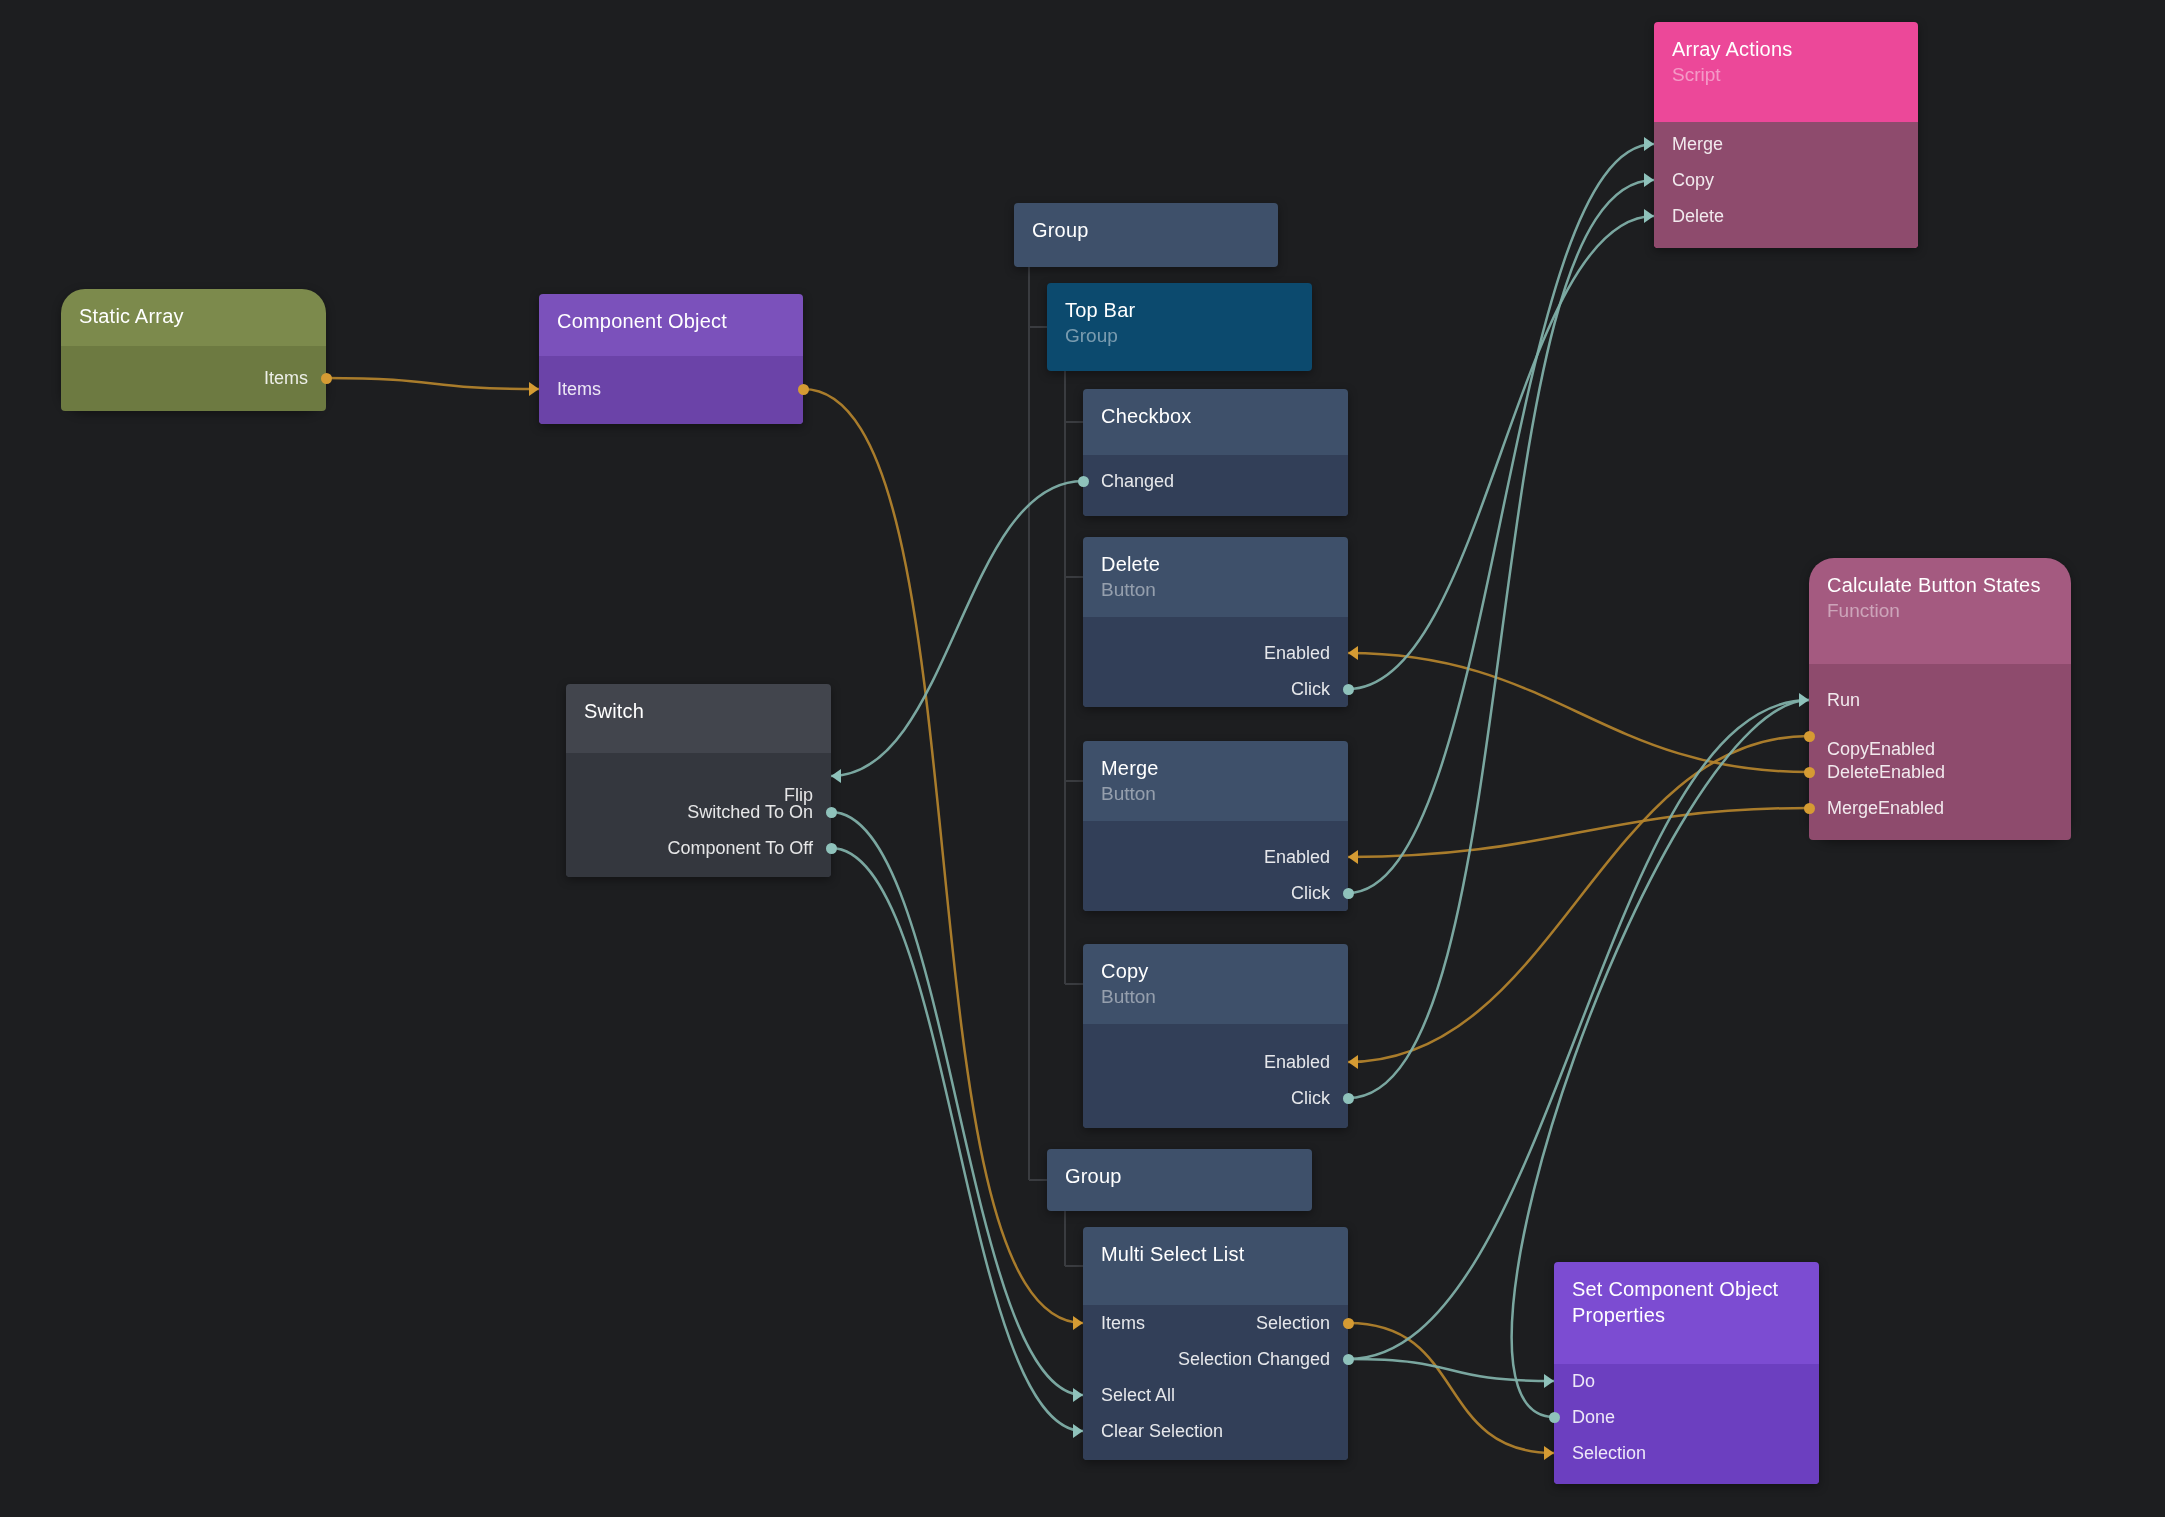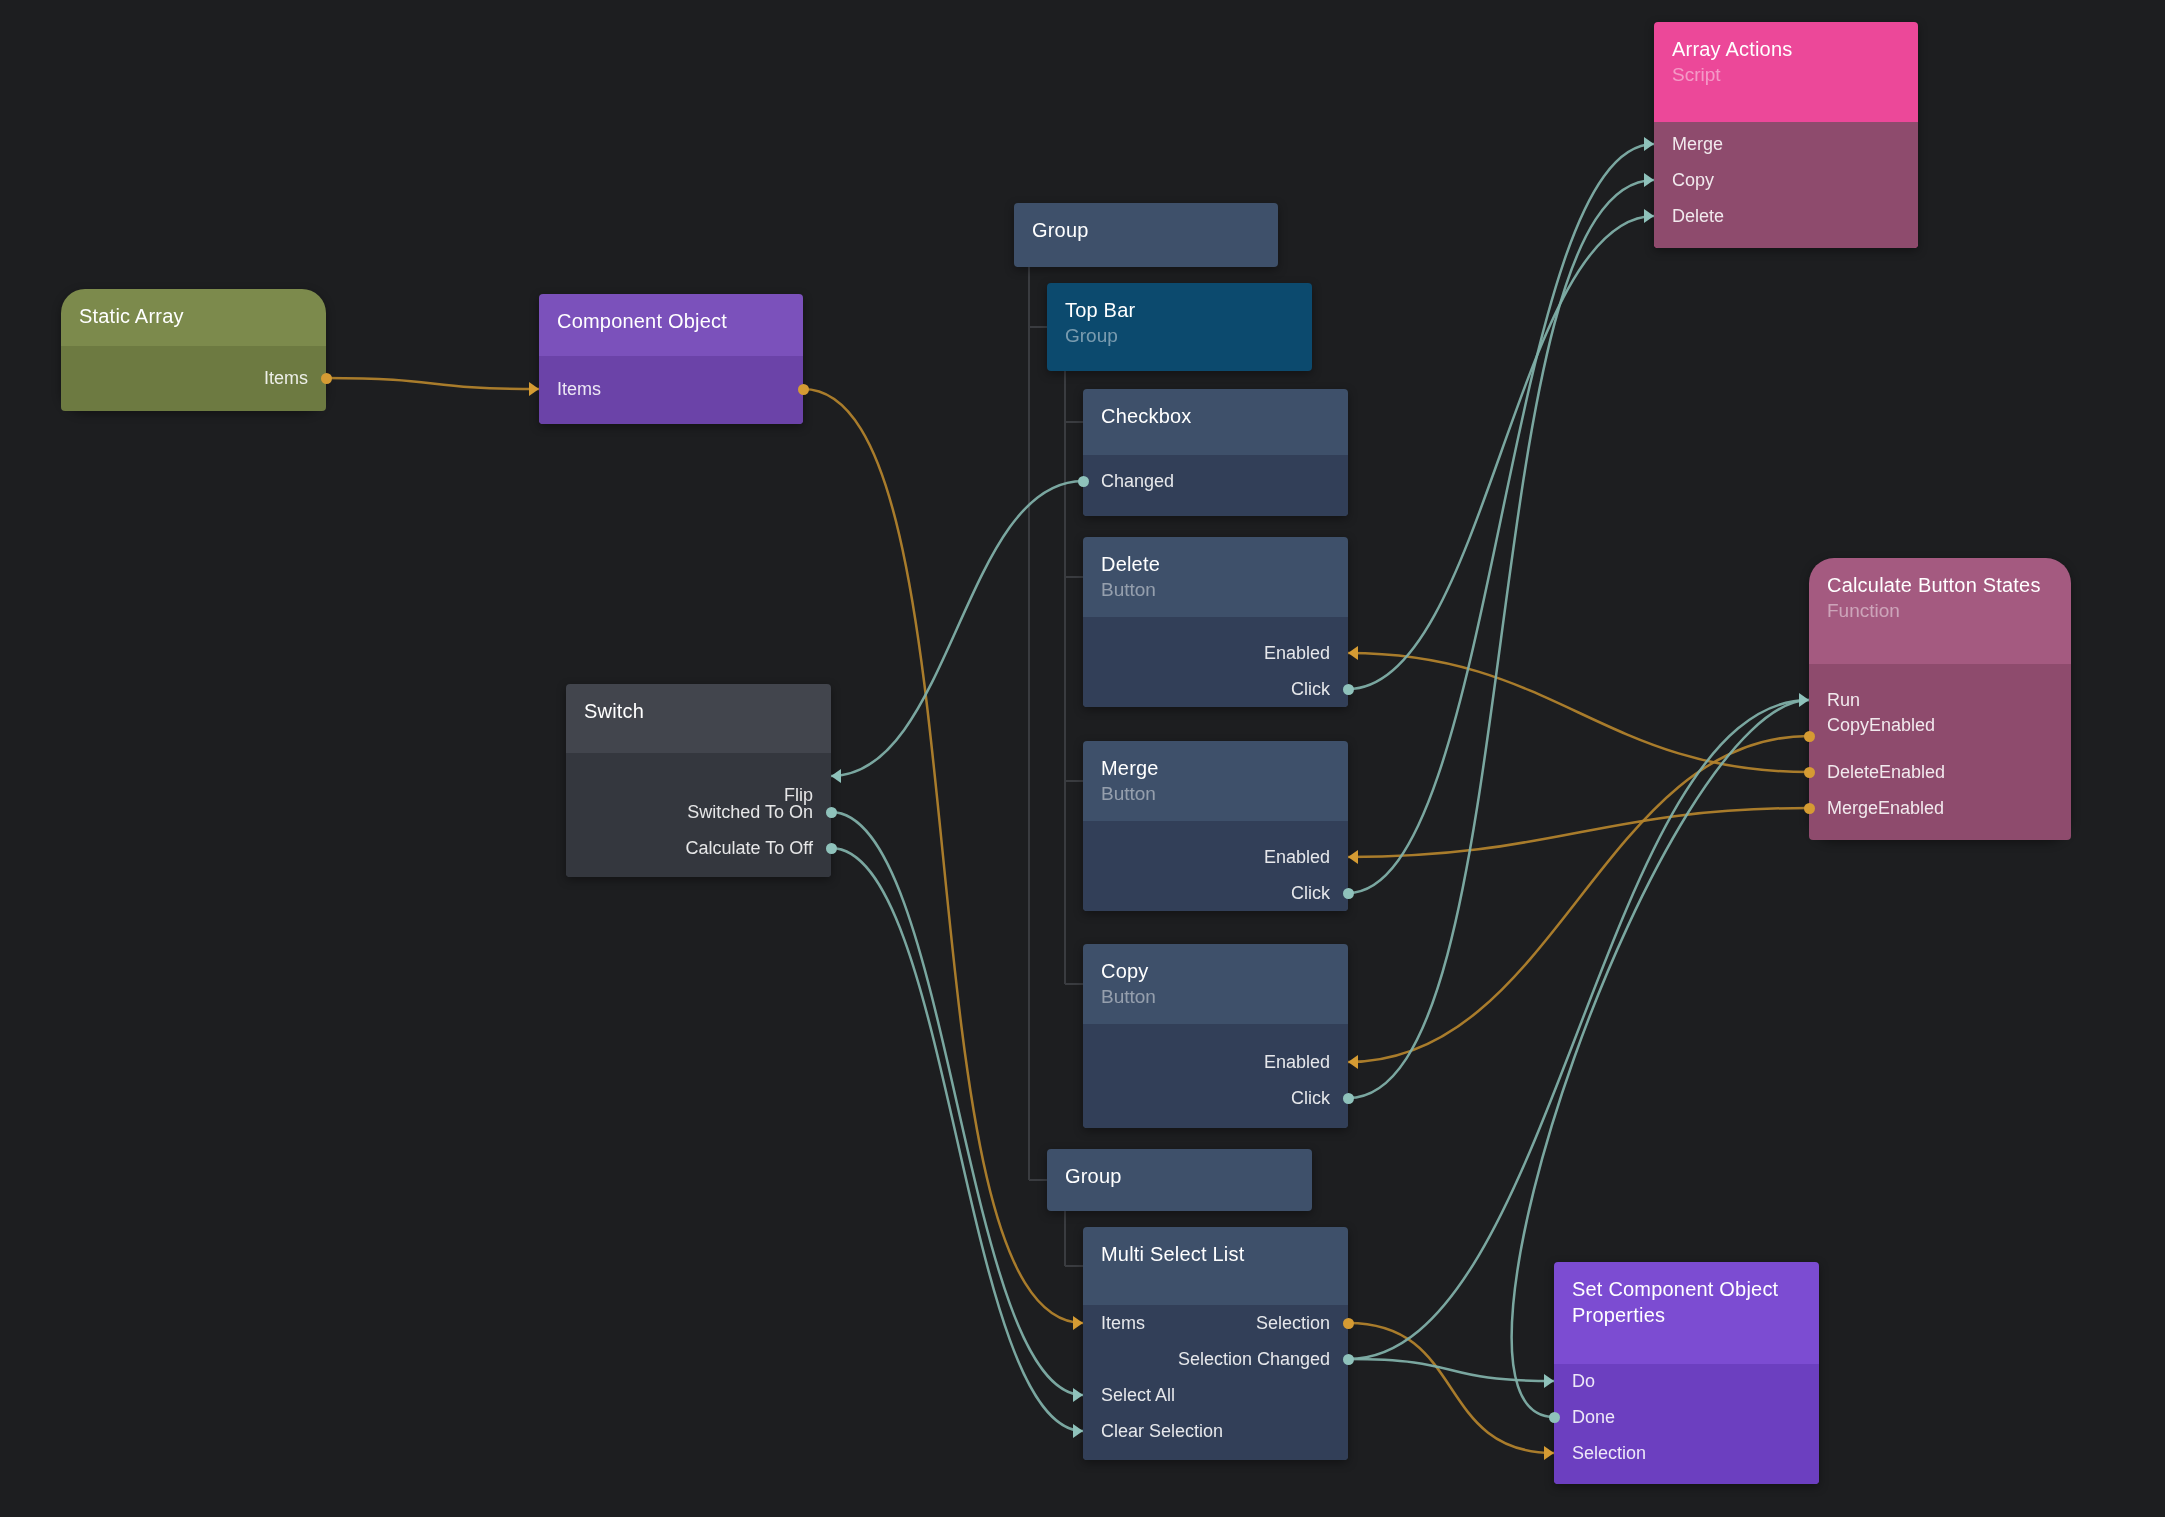--- a/index.html
+++ b/index.html
@@ -170,21 +170,21 @@
       <div class="parrow" style="top: 187px; left: -10px; border-left: 10px solid rgb(143, 194, 187);"></div>
     </div>
     <div class="node" style="left: 1809px; top: 558px; width: 262px; height: 282px; background: rgb(164, 90, 128); border-radius: 25px;">
       <div class="node-body" style="top: 106px; background: rgb(142, 75, 109);"></div>
       <div class="node-headwrap">
         <div class="node-title">Calculate Button States</div>
         <div class="node-sub">Function</div>
       </div>
       <div class="plabel" style="top: 129px; left: 18px;">Run</div>
       <div class="parrow" style="top: 135px; left: -10px; border-left: 10px solid rgb(143, 194, 187);"></div>
-      <div class="plabel" style="top: 154px; left: 18px;">CopyEnabled</div>
+      <div class="plabel" style="top: 178px; left: 18px;">CopyEnabled</div>
       <div class="pdot" style="background: rgb(213, 155, 51); top: 172.5px; left: -5.5px;"></div>
       <div class="plabel" style="top: 201px; left: 18px;">DeleteEnabled</div>
       <div class="pdot" style="background: rgb(213, 155, 51); top: 208.5px; left: -5.5px;"></div>
       <div class="plabel" style="top: 237px; left: 18px;">MergeEnabled</div>
       <div class="pdot" style="background: rgb(213, 155, 51); top: 244.5px; left: -5.5px;"></div>
     </div>
     <div class="node" style="left: 1554px; top: 1262px; width: 265px; height: 222px; background: rgb(124, 76, 210);">
       <div class="node-body" style="top: 102px; background: rgb(108, 63, 192);"></div>
       <div class="node-headwrap">
         <div class="node-title">Set Component Object Properties</div>
@@ -198,16 +198,16 @@
     </div>
     <div class="node" style="left: 566px; top: 684px; width: 265px; height: 193px; background: rgb(66, 69, 77);">
       <div class="node-body" style="top: 69px; background: rgb(52, 55, 62);"></div>
       <div class="node-headwrap">
         <div class="node-title">Switch</div>
       </div>
       <div class="plabel" style="top: 79px; right: 18px; margin-top: 19px;">Flip</div>
       <div class="parrow" style="top: 85px; right: -10px; border-right: 10px solid rgb(143, 194, 187);"></div>
       <div class="plabel" style="top: 115px; right: 18px;">Switched To On</div>
       <div class="pdot" style="background: rgb(143, 194, 187); top: 122.5px; right: -5.5px;"></div>
-      <div class="plabel" style="top: 151px; right: 18px;">Calculate To Off</div>
+      <div class="plabel" style="top: 151px; right: 18px;">Component To Off</div>
       <div class="pdot" style="background: rgb(143, 194, 187); top: 158.5px; right: -5.5px;"></div>
     </div>
   </div>
 
 </body></html>

